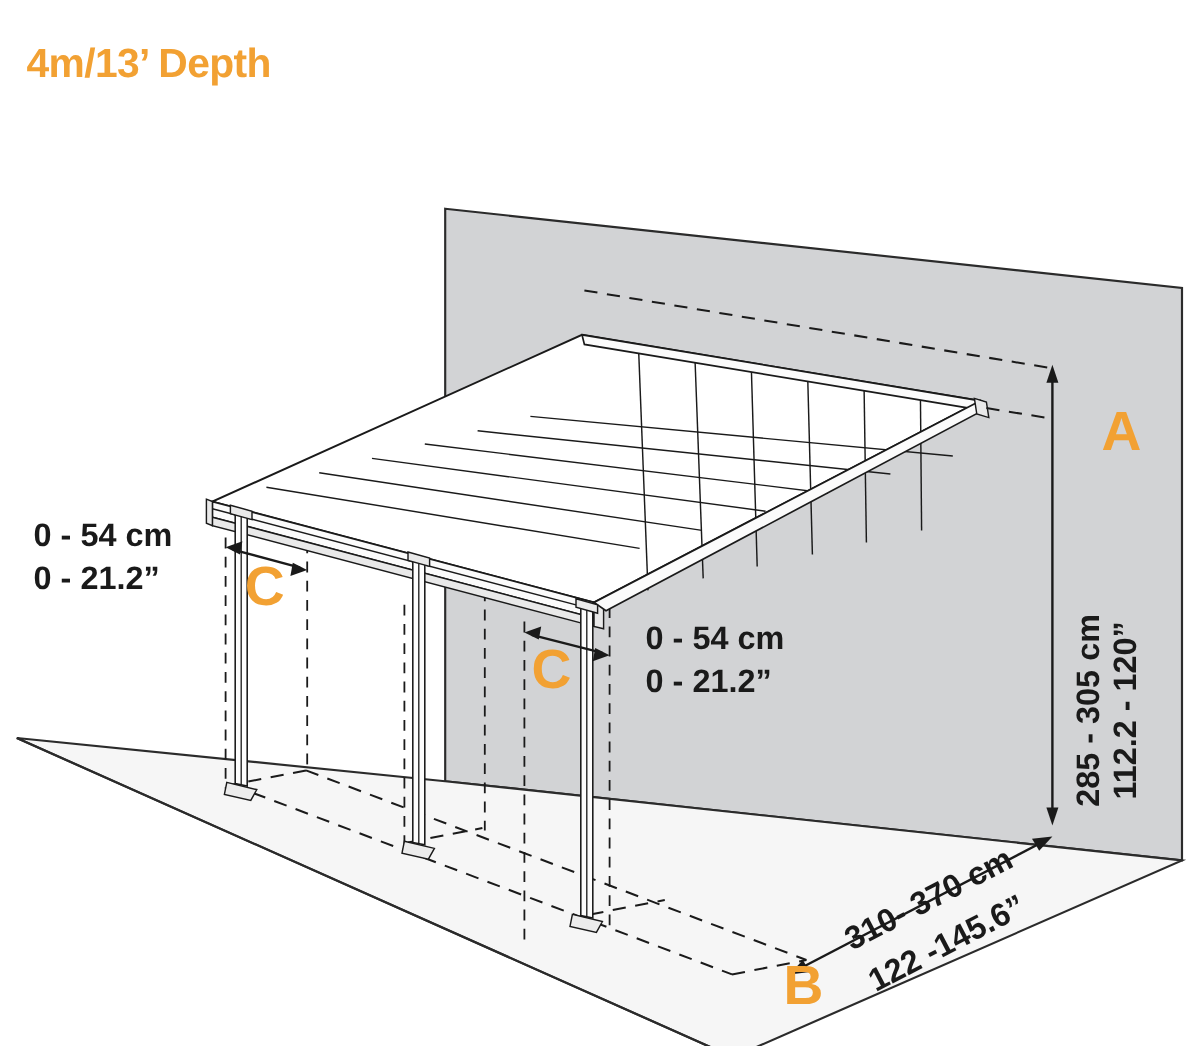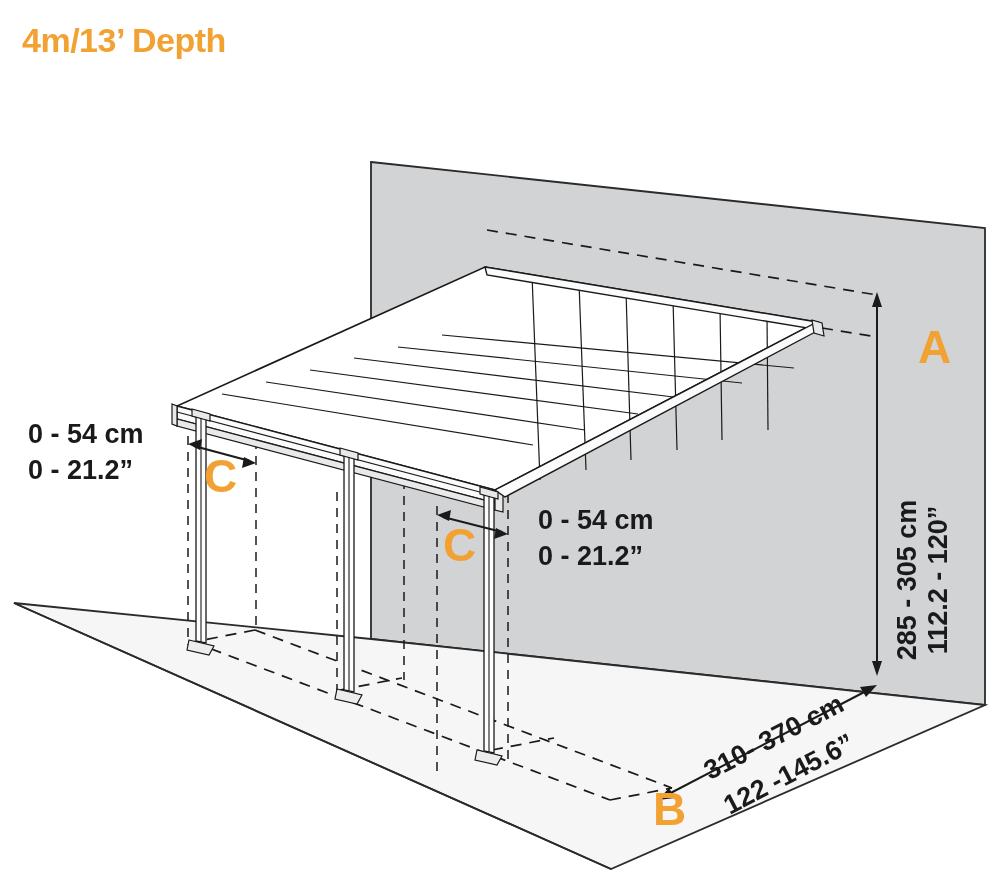--- a/index.html
+++ b/index.html
@@ -10,21 +10,21 @@
   body {
     width: 1000px;
     height: 872px;
     position: relative;
     font-family: "Liberation Sans", sans-serif;
     overflow: hidden;
   }
   #diagram-root {
     position: absolute;
     left: 0;
-    top: 0;
+    top: 12px;
     width: 1000px;
     height: 832px;
   }
   .title-text {
     font-family: "Liberation Sans", sans-serif;
     font-weight: bold;
     font-size: 34px;
     letter-spacing: -0.5px;
   }
   .dim-text {

